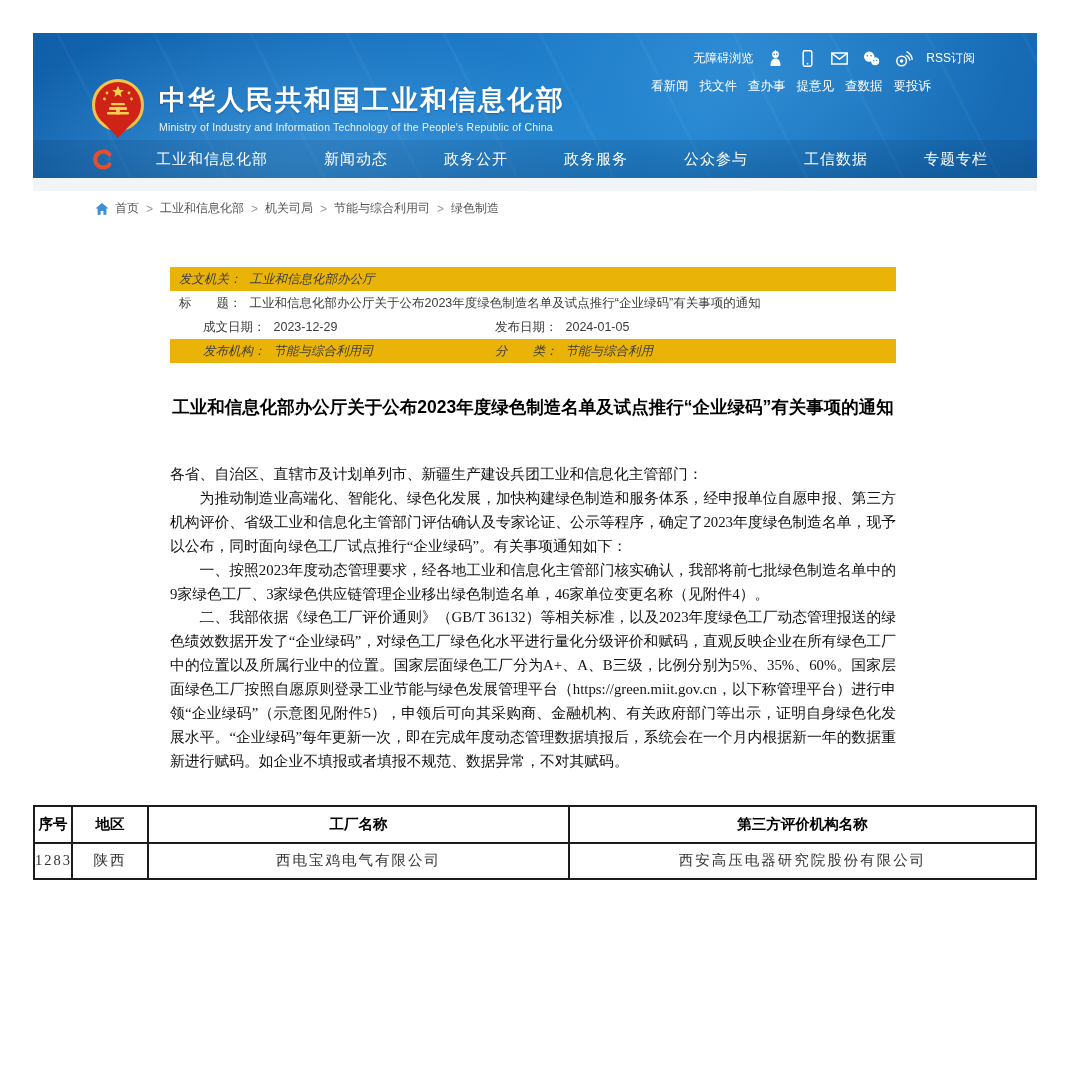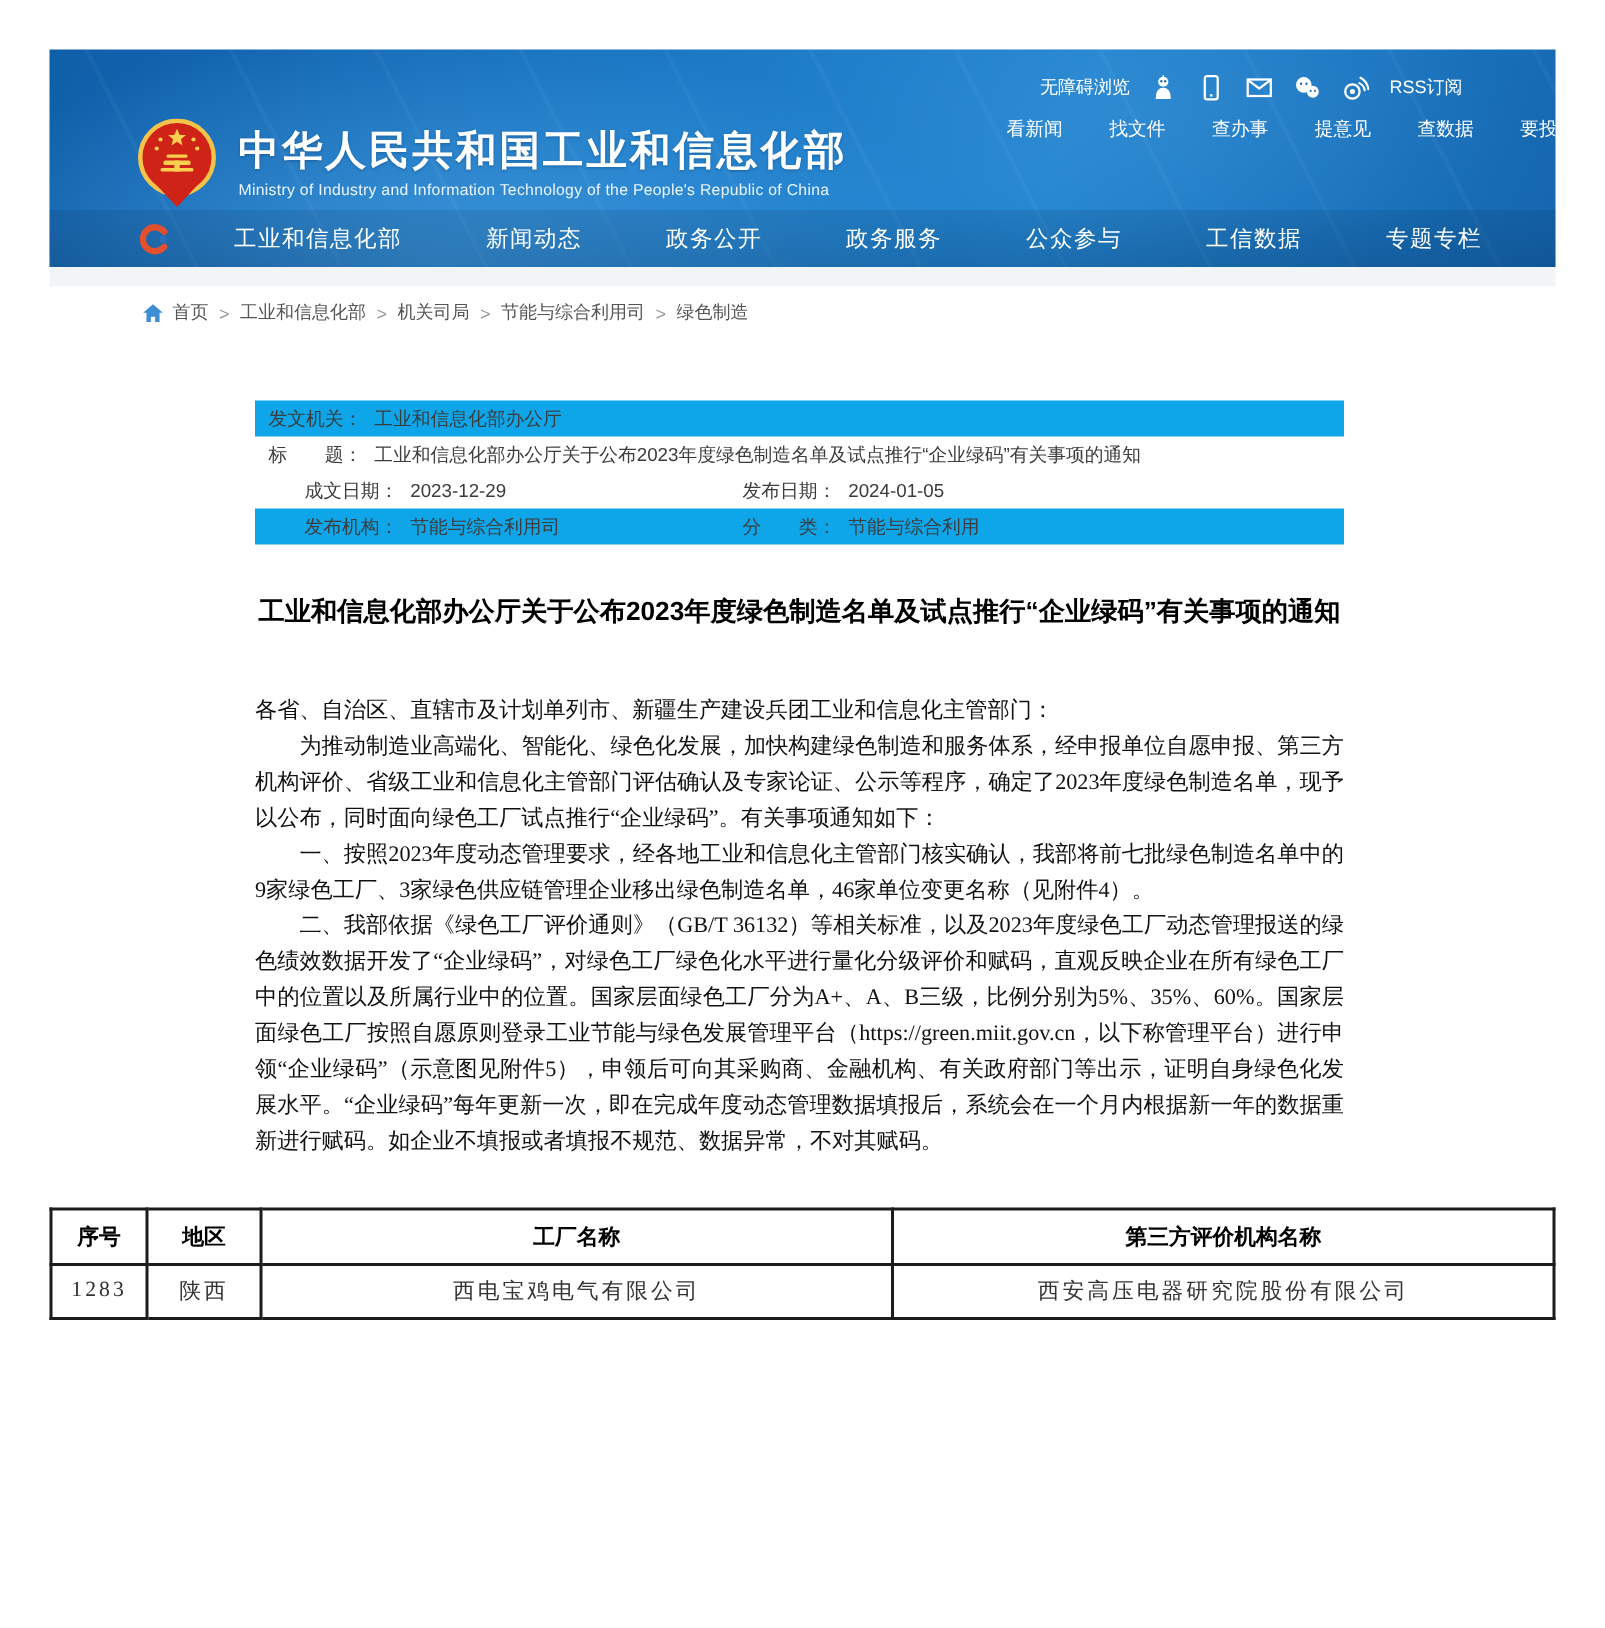--- a/index.html
+++ b/index.html
@@ -37,62 +37,62 @@
   .utility-row .txt-link { color:#ffffff; font-size:12px; cursor:pointer; white-space:nowrap; }
   .u-icon { width:19px; height:19px; display:block; cursor:pointer; }
 
   .search-row { display:flex; margin-top:9px; height:27px; }
   .search-input { flex:1; height:27px; border:none; outline:none; background:#ffffff;
                   font-size:13px; padding:0 8px; font-family:inherit; }
   .search-btn { width:84px; height:27px; border:none; background:#e9a23b; color:#ffffff;
                 font-size:13px; font-weight:bold; letter-spacing:2px; cursor:pointer;
                 font-family:inherit; }
   .quick-links { display:flex; gap:11px; margin-top:7px; }
-  .quick-links span { color:#ffffff; font-size:12.5px; cursor:pointer; white-space:nowrap;margin-left:20px; }
+  .quick-links span { color:#ffffff; font-size:12.5px; cursor:pointer; white-space:nowrap; }
 
   .nav-row { position:absolute; left:0; right:0; bottom:0; height:38px;
              background:linear-gradient(rgba(8,52,98,0.16), rgba(8,52,98,0.30));
              display:flex; align-items:center; padding-left:60px; z-index:2; }
   .miit-logo { width:21px; height:21px; margin-right:42px; flex:0 0 auto; }
   .nav-item { color:#ffffff; font-size:15px; letter-spacing:1px; margin-right:56px;
               cursor:pointer; white-space:nowrap; }
 
   
   .header-strip { width:1004px; height:13px; background:#f2f5f7; }
   .breadcrumb { display:flex; align-items:center; padding:9px 0 10px 62px; font-size:12px; color:#555; }
   .breadcrumb .home-icon { width:14px; height:14px; margin-right:6px; display:block; cursor:pointer; }
   .breadcrumb a { color:#555; text-decoration:none; cursor:pointer; }
   .breadcrumb .sep { color:#999; margin:0 7px; }
 
   
   .doc { width:726px; margin-left:137px; }
 
   .meta-table { margin-top:40px; font-size:12.5px; color:#3c3c3c; }
   .meta-row { display:flex; align-items:center; min-height:24px; padding:2px 0 2px 9px; }
-  .meta-row.gray { background:#0ea5e9; }
+  .meta-row.gray { background:#eab308;font-style:italic; }
   .meta-label { color:#3c3c3c; margin-right:8px; white-space:pre; flex:0 0 auto; }
   .meta-value { color:#3c3c3c; }
   .meta-pair-a { display:flex; align-items:center; width:292px; flex:0 0 auto;margin-left:24px; }
   .meta-pair-b { display:flex; align-items:center; }
 
   .doc-title { margin-top:29px; font-size:17.5px; font-weight:bold; text-align:center;
                line-height:30px; color:#000; font-family:"Liberation Sans","DejaVu Sans",sans-serif; }
 
   .doc-body { margin-top:41px; font-family:"Liberation Serif","DejaVu Serif",serif; }
   .doc-body p { font-size:14.8px; line-height:23.9px; text-align:justify; color:#111;
                 text-indent:2em; word-break:break-all; }
   .doc-body p.no-indent { text-indent:0; }
 
   
   .attach-table { width:1004px; margin-top:31px; border-collapse:collapse;
                   font-family:"Liberation Serif","DejaVu Serif",serif; table-layout:fixed; }
   .attach-table th, .attach-table td { border:2px solid #1c1c1c; text-align:center; }
   .attach-table th { height:37px; font-size:14.5px; font-weight:bold; color:#000; }
   .attach-table td { height:36px; font-size:14.5px; color:#333; letter-spacing:2px; }
-  .attach-table .c-no { width:64px;margin-left:24px; }
+  .attach-table .c-no { width:38px;margin-left:24px; }
   .attach-table .c-region { width:76px; }
   .attach-table .c-factory { width:421px; }
 </style>
 </head>
 <body>
 
 <div class="frame">
 
   <div class="banner">
 

